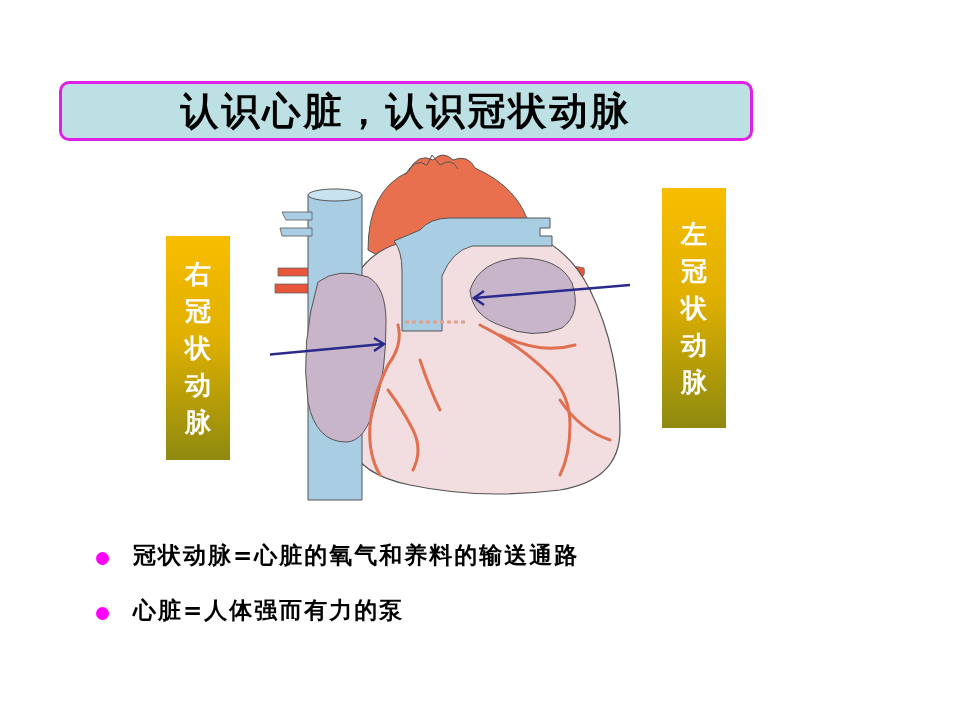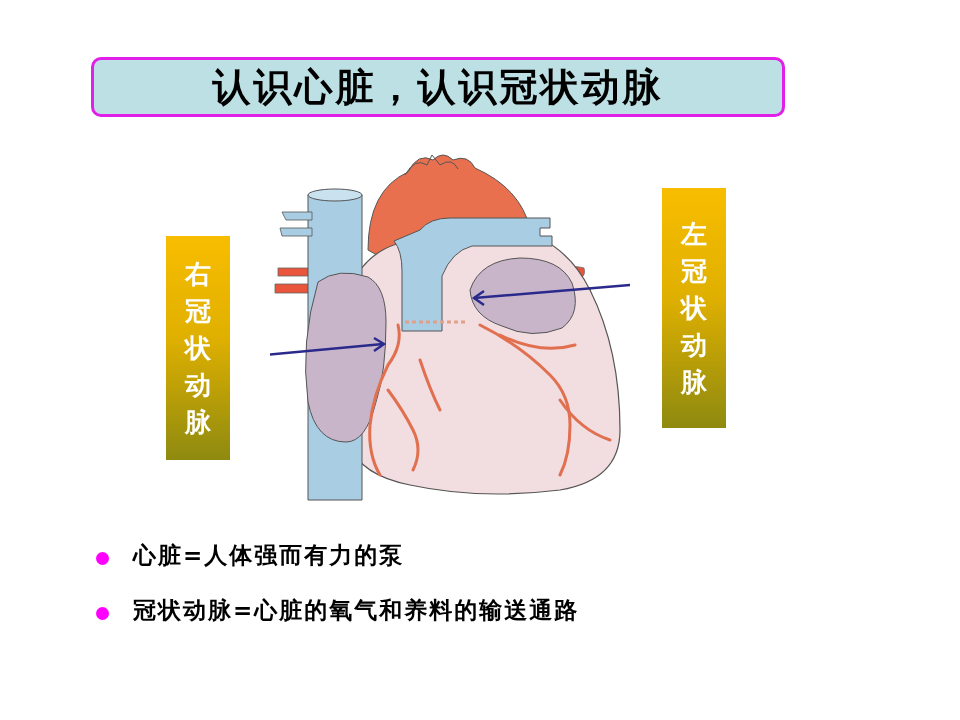--- a/index.html
+++ b/index.html
@@ -1,17 +1,17 @@
 <!DOCTYPE html>
 <html><head>
 <meta charset="utf-8">
 <style>
   html,body{margin:0;padding:0;background:#ffffff;}
   body{width:960px;height:720px;position:relative;overflow:hidden;font-family:"DejaVu Sans",sans-serif;}
-  .title-box{position:absolute;left:59px;top:57px;width:694px;height:60px;background:#bce0e3;border:3px solid #e020e8;border-radius:10px;box-sizing:border-box;display:flex;align-items:center;justify-content:center;margin-left:32px;}
+  .title-box{position:absolute;left:59px;top:81px;width:694px;height:60px;background:#bce0e3;border:3px solid #e020e8;border-radius:10px;box-sizing:border-box;display:flex;align-items:center;justify-content:center;}
   .title-text{font-size:38px;font-weight:bold;color:#000;letter-spacing:3px;}
   .label-box{position:absolute;width:64px;background:linear-gradient(to bottom,#f8bd00 0%,#e0b000 45%,#8e8a10 100%);display:flex;flex-direction:column;align-items:center;justify-content:center;}
   .label-box span{color:#ffffff;font-size:26px;font-weight:bold;line-height:37px;display:block;}
   .label-right{left:166px;top:236px;height:224px;}
   .label-left{left:662px;top:188px;height:240px;}
   .heart{position:absolute;left:270px;top:150px;width:360px;height:360px;}
   .bullets{position:absolute;left:96px;top:540px;}
   .bullet{display:flex;align-items:center;height:30px;margin-bottom:25px;}
   .dot{width:13px;height:13px;border-radius:50%;background:#ff00ff;margin-right:24px;margin-top:6px;}
   .bullet-text{font-size:23px;font-weight:bold;color:#000;letter-spacing:2px;}
@@ -74,19 +74,19 @@
     <path d="M234 358 L383 344"></path>
     <path d="M374 338 L384 344 L374 351"></path>
     <path d="M631 285 L474 298"></path>
     <path d="M484 291 L474 298 L484 305"></path>
   </g>
 </svg>
 
 <div class="bullets">
   <div class="bullet">
     <span class="dot"></span>
-    <span class="bullet-text">心脏=人体强而有力的泵</span>
+    <span class="bullet-text">冠状动脉=心脏的氧气和养料的输送通路</span>
   </div>
   <div class="bullet">
     <span class="dot"></span>
-    <span class="bullet-text">冠状动脉=心脏的氧气和养料的输送通路</span>
+    <span class="bullet-text">心脏=人体强而有力的泵</span>
   </div>
 </div>
 
 </body></html>

